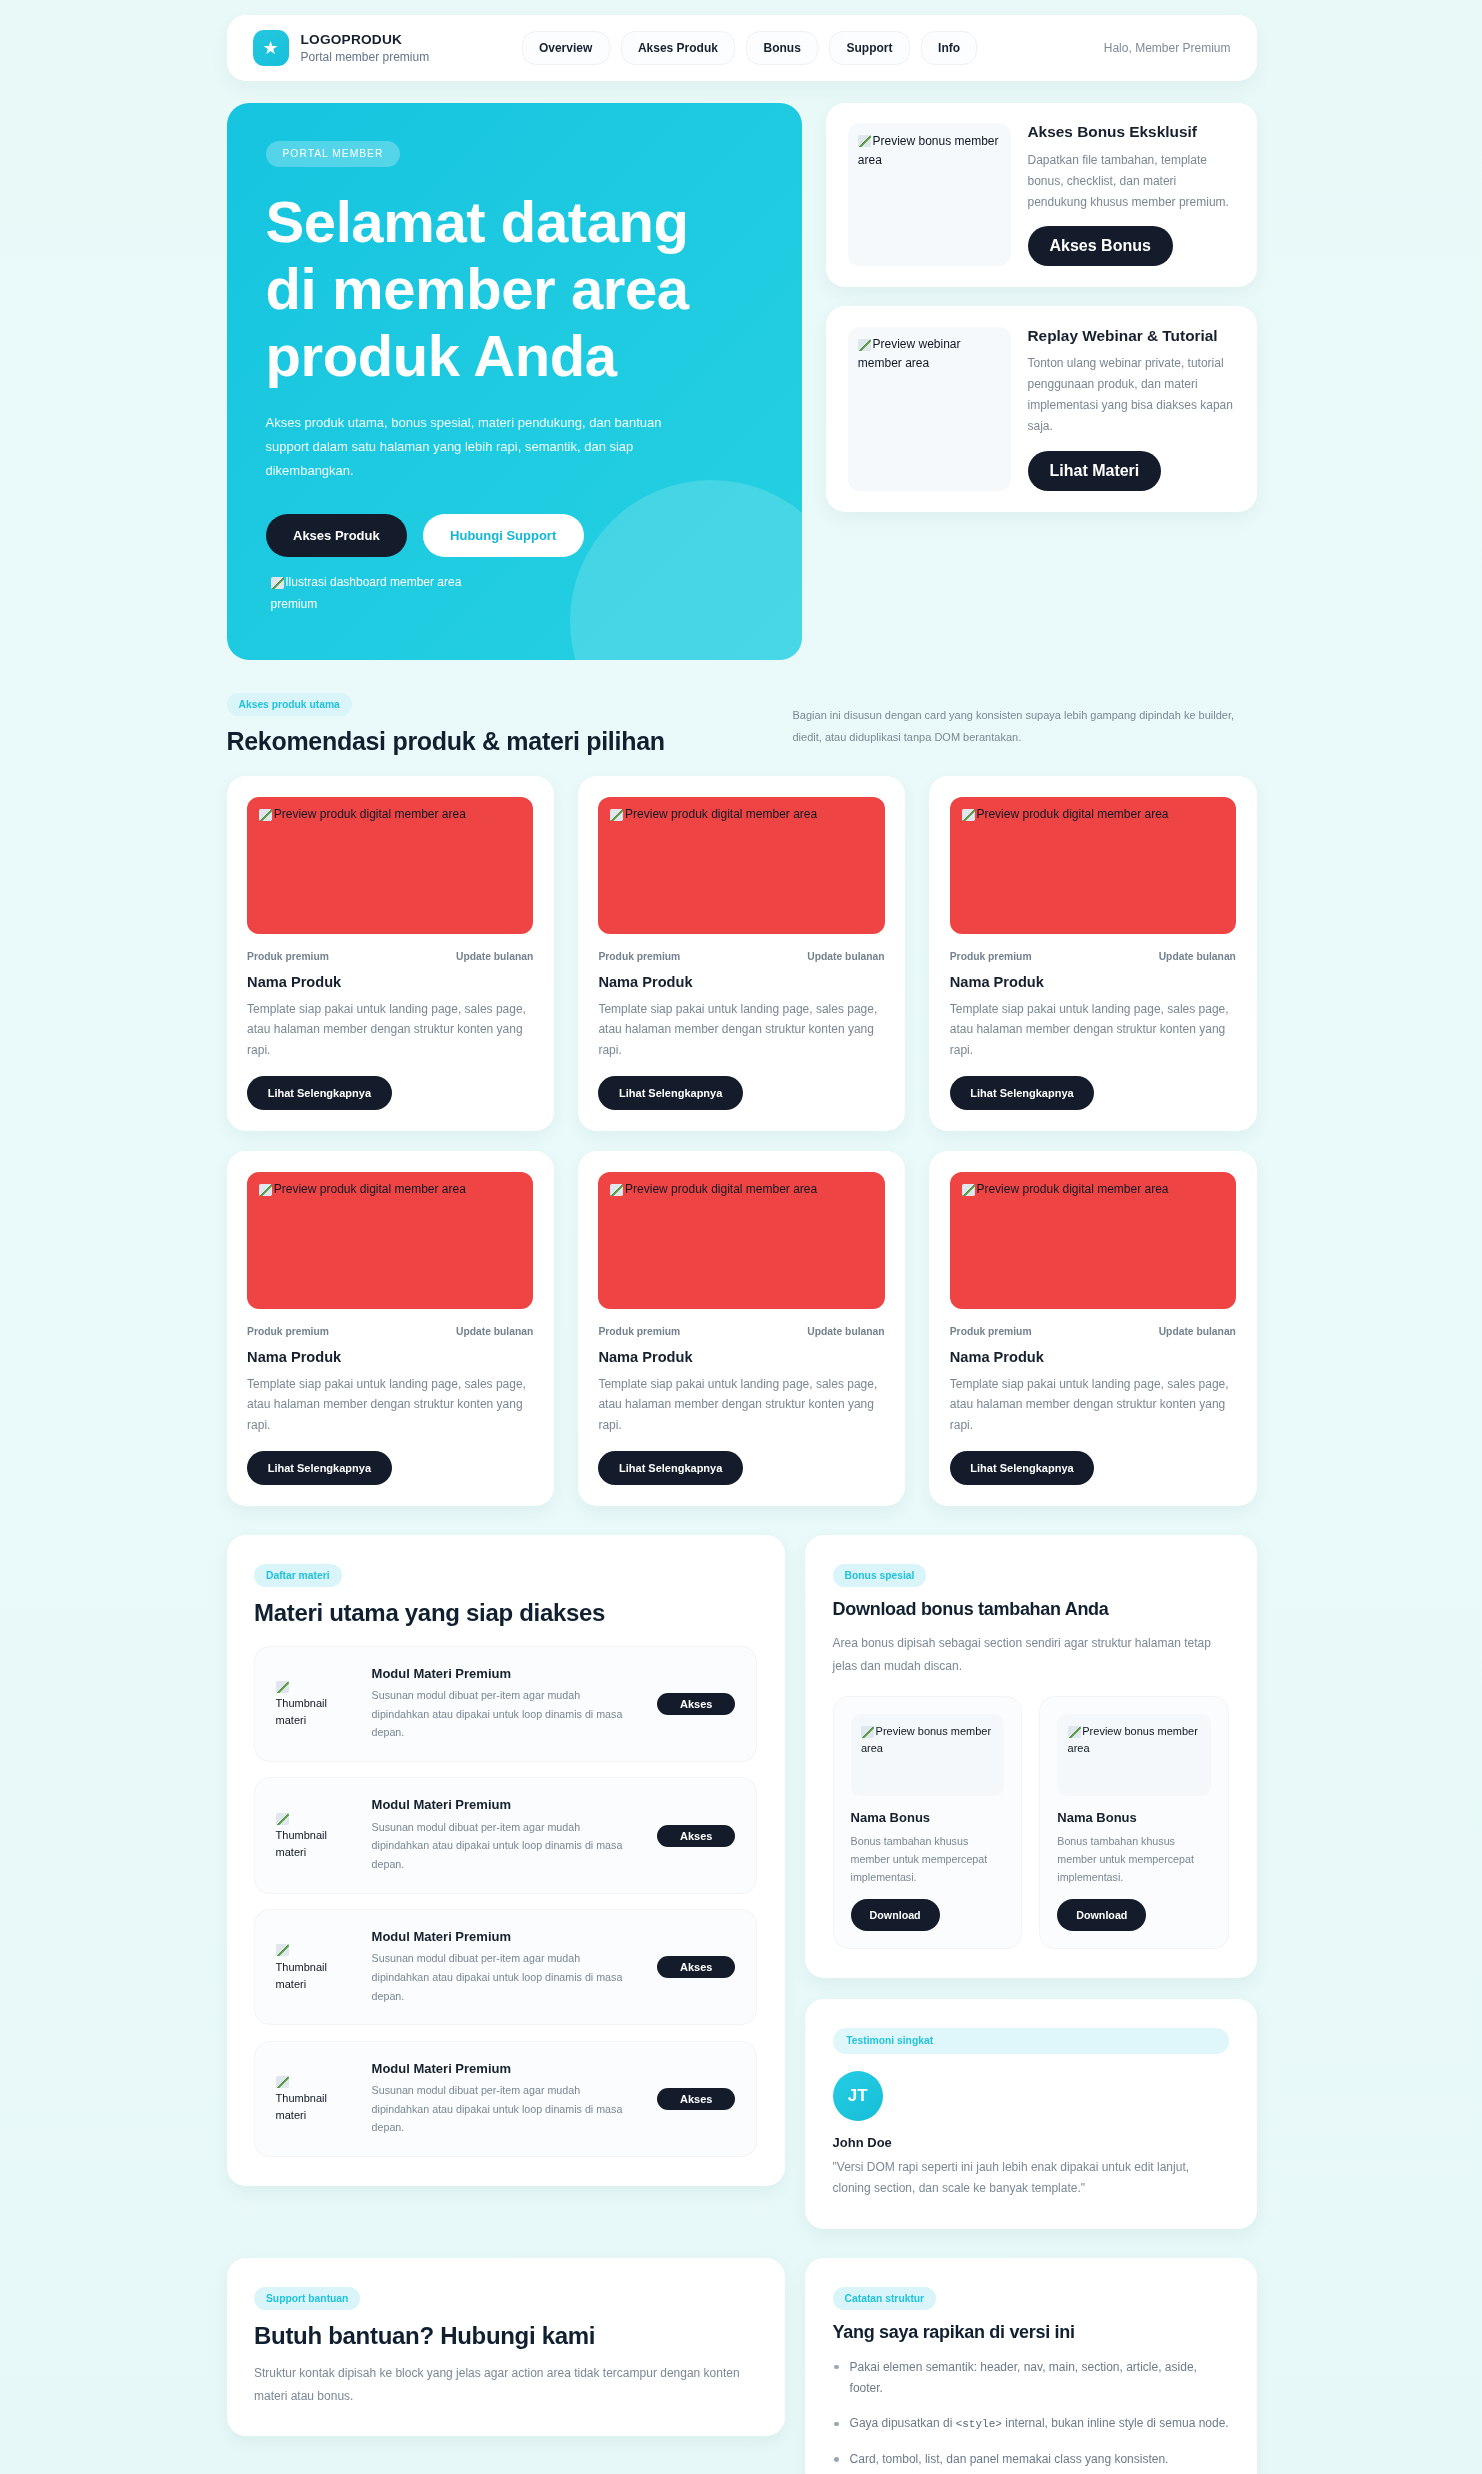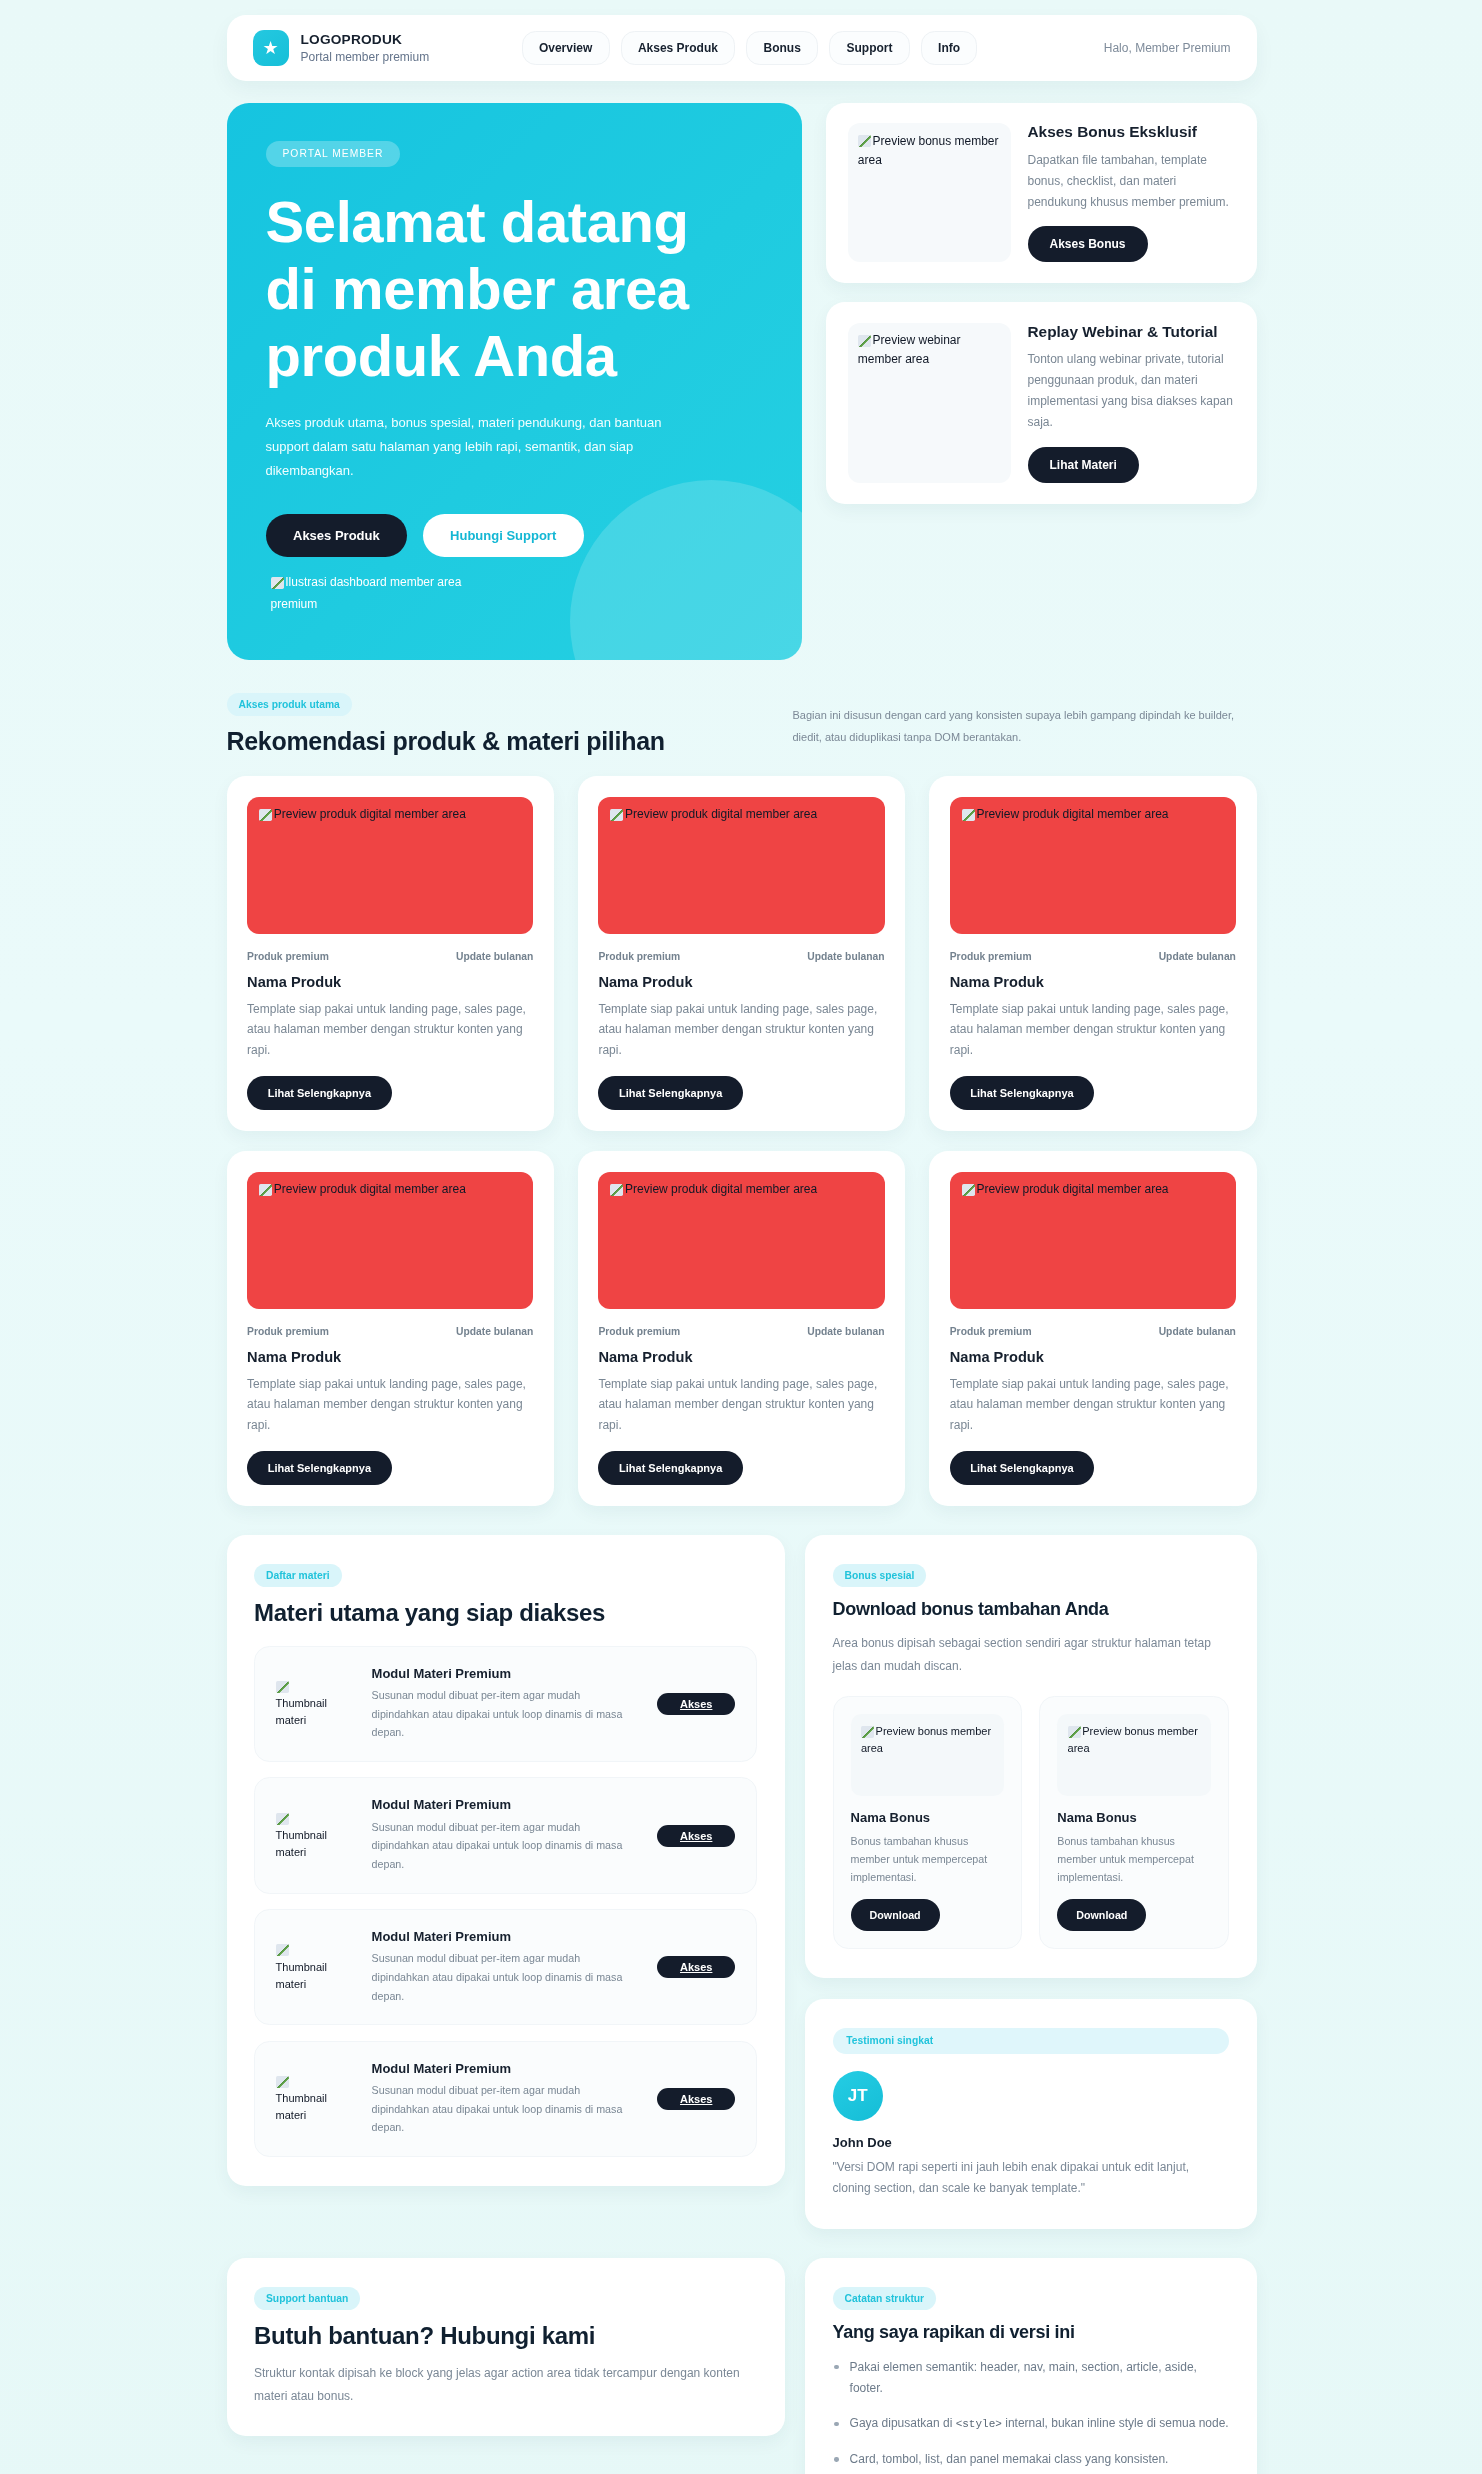--- a/index.html
+++ b/index.html
@@ -126,21 +126,21 @@
     box-shadow:0 6.9px 17px rgba(16,60,80,.05);
   }
   .thumb-box {
     flex:0 0 163px; min-height:112px;
     background:#f6f9fb; border-radius:12px;
     padding:8.6px 10.3px; font-size:12px; line-height:1.6; color:#101826;
   }
   .side-body { flex:1; }
   .side-body h3 { font-size:15.4px; font-weight:bold; color:#16202e; }
   .side-body p { margin-top:8.6px; font-size:12px; line-height:1.75; color:#7a8794; }
-  .side-body .btn-dark { margin-top:13.7px; padding:11px 22px; font-size:12px; }
+  .side-body .btn-dark { margin-top:13.7px; padding:11px 22px; font-size:16px; }
 
   
   .sec-head { display:flex; gap:51px; margin-top:33px; align-items:flex-start; }
   .sec-head-left { flex:0 0 515px; }
   .tag {
     display:inline-block;
     background:#d9f5fa; color:#21c3db;
     font-size:10.3px; font-weight:bold;
     border-radius:857px; padding:6px 12px;
   }
@@ -184,21 +184,21 @@
   .materi-item {
     background:#fafcfd; border:0.9px solid #f1f5f8; border-radius:15.4px;
     padding:19px 20.6px; display:flex; align-items:center; gap:19px;
   }
   .materi-thumb {
     flex:0 0 77px; font-size:11px; line-height:1.55; color:#101826;
   }
   .materi-body { flex:1; }
   .materi-body h3 { font-size:13px; font-weight:bold; color:#16202e; }
   .materi-body p { margin-top:5.1px; font-size:10.7px; line-height:1.75; color:#7a8794; }
-  .materi-item .btn-dark { padding:5px 23px; font-size:11px;text-decoration:underline; }
+  .materi-item .btn-dark { padding:5px 23px; font-size:11px; }
 
   .right-stack { display:flex; flex-direction:column; gap:20.6px; }
 
   .bonus-grid { display:grid; grid-template-columns:1fr 1fr; gap:17px; margin-top:19px; }
   .bonus-card {
     background:#fafcfd; border:0.9px solid #f1f5f8; border-radius:15.4px; padding:17px;
   }
   .bonus-thumb {
     background:#f4f8fa; border-radius:10.3px; height:82px; padding:8.6px 10.3px;
     font-size:11px; line-height:1.55; color:#101826;

